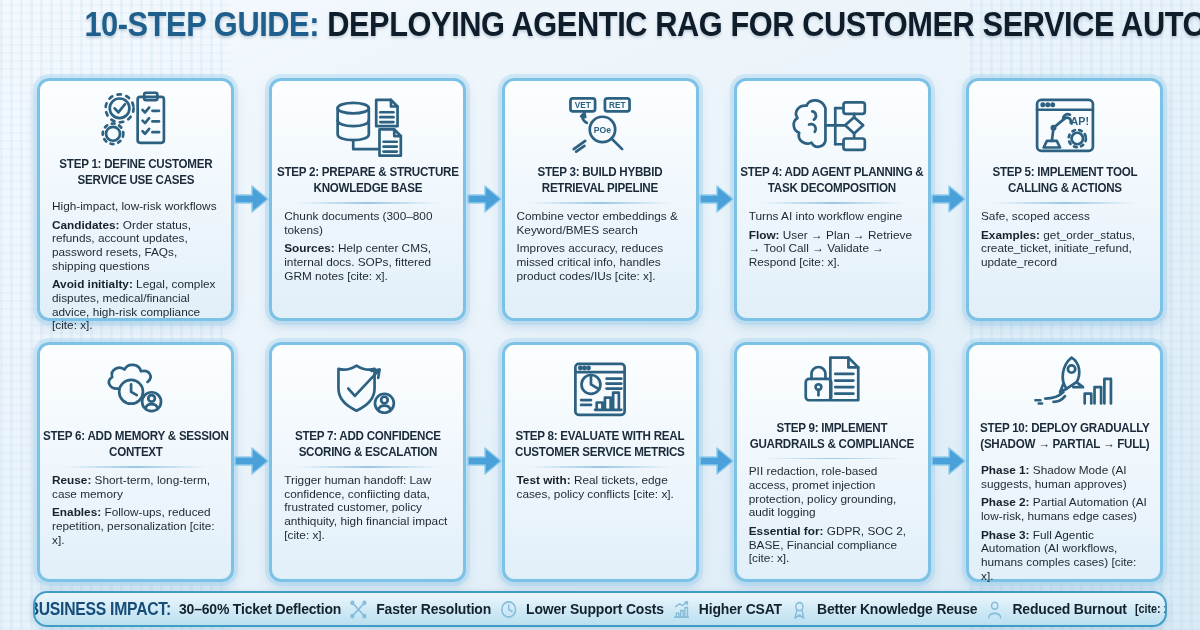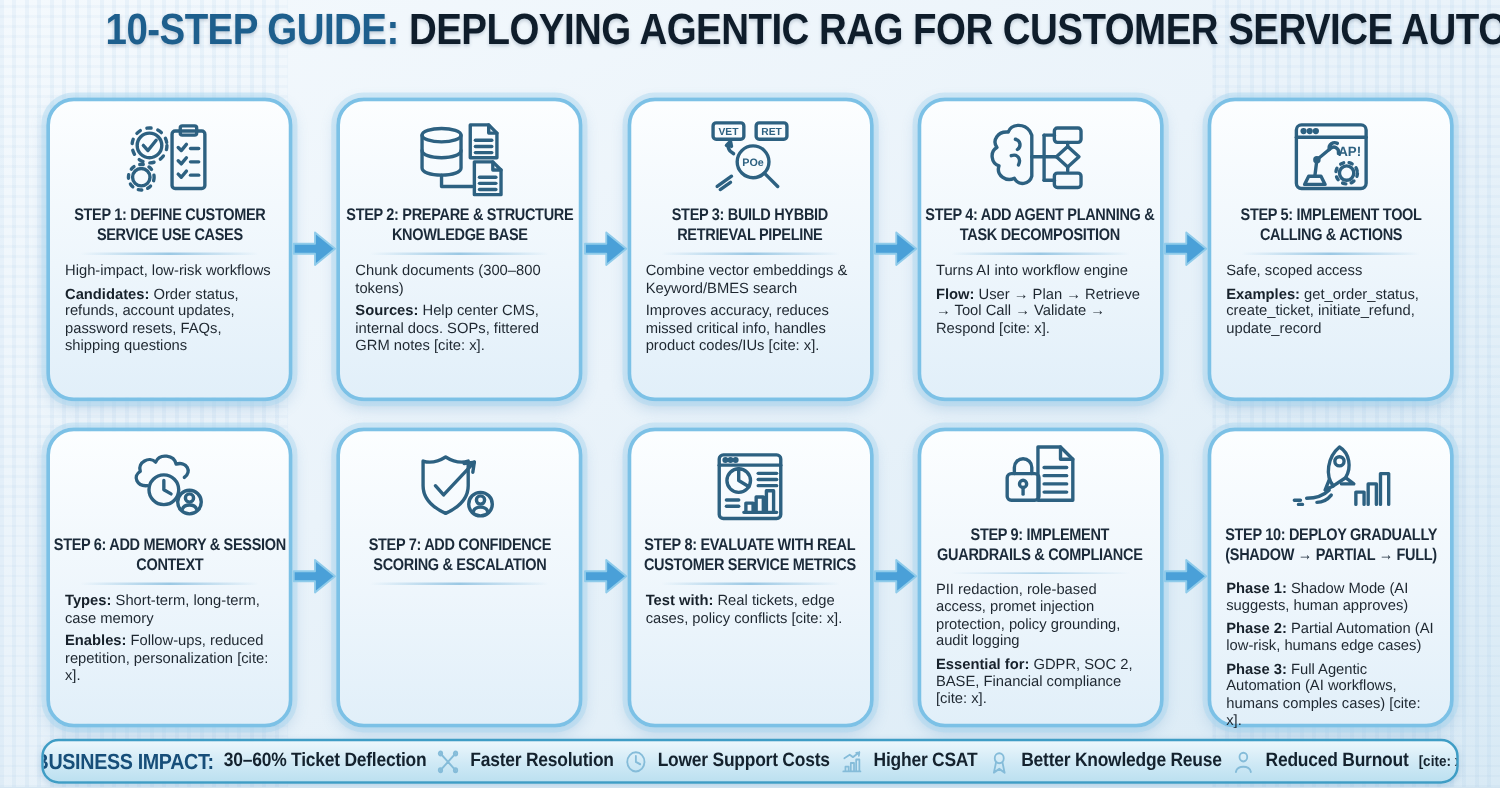--- a/index.html
+++ b/index.html
@@ -16,21 +16,21 @@
   .bg-stripes.right{right:0;}
   .title{position:absolute;top:4px;left:0;width:100%;text-align:center;margin:0;}
   .title-inner{display:inline-block;white-space:nowrap;font-weight:bold;font-size:35px;
     letter-spacing:-.5px;transform:scaleX(.88);transform-origin:center;
     text-shadow:0 2px 3px rgba(30,60,90,.22);}
   .t-prefix{color:#1e5f8d;}
   .t-rest{color:#0f1d2b;}
   .row{position:absolute;left:37px;width:1126px;display:flex;justify-content:space-between;}
   .row1{top:78px;height:243px;}
   .row2{top:342px;height:240px;}
-  .card{width:197px;box-sizing:border-box;border-radius:22px;border:3px solid #7cc1e6;
+  .card{width:197px;box-sizing:border-box;border-radius:12px;border:3px solid #7cc1e6;
     background:linear-gradient(180deg,#fcfeff 0%,#eef6fc 55%,#e1eff9 100%);
     box-shadow:0 0 0 4px rgba(170,215,240,.45),0 5px 12px rgba(90,150,200,.30);
     display:flex;flex-direction:column;}
   .card-icon{height:72px;display:flex;align-items:flex-end;justify-content:center;padding-top:6px;}
   .card-icon svg{width:104px;height:64px;}
   .card-icon text{font-family:"Liberation Sans",sans-serif;font-weight:bold;fill:#2d6181;stroke:none;text-anchor:middle;}
   .card-heading{font-weight:bold;font-size:13.5px;line-height:1.22;text-align:center;color:#1b2a39;
     letter-spacing:-.3px;margin-top:5px;width:114%;margin-left:-7%;
     transform:scaleX(.86);transform-origin:center;}
   .card-divider{height:2px;margin:5px 24px 6px;border-radius:1px;
@@ -81,20 +81,21 @@
    <path d="M68,54 l3,3 l5,-6"></path>
               <line x1="80" y1="55" x2="88" y2="55"></line>
             </g>
           </svg>
         </div>
     <div class="card-heading">STEP 1: DEFINE CUSTOMER SERVICE USE CASES</div>
     <div class="card-divider"></div>
     <div class="card-body">
           <p><span>High-impact, low-risk workflows</span></p>
           <p><b>Candidates:</b><span> Order status, refunds, account updates, password resets, FAQs, shipping questions</span></p>
+          <p><b>Avoid initialty:</b><span> Legal, complex disputes, medical/financial advice, high-risk compliance [cite: x].</span></p>
         </div>
   </div>
 
   <div class="card">
     <div class="card-icon">
           <svg viewBox="0 0 120 78">
             <g stroke="#2d6181" fill="none" stroke-width="3.3" stroke-linecap="round" stroke-linejoin="round">
    <ellipse cx="42" cy="16" rx="19" ry="6.5"></ellipse>
    <path d="M23,16 V48 C23,52 31,55 42,55 C53,55 61,52 61,48 V16"></path>
    <path d="M23,31 C23,35 31,38 42,38 C53,38 61,35 61,31"></path>
@@ -208,40 +209,43 @@
               <path d="M54,31 v9 l7,4"></path>
    <circle cx="79" cy="52" r="11.5"></circle>
               <circle cx="79" cy="48" r="4"></circle>
               <path d="M72,59 c2,-5.5 12,-5.5 14,0"></path>
             </g>
           </svg>
         </div>
     <div class="card-heading">STEP 6: ADD MEMORY &amp; SESSION CONTEXT</div>
     <div class="card-divider"></div>
     <div class="card-body">
-          <p><b>Types:</b><span> Short-term, long-term, case memory</span></p>
+          <p><b>Reuse:</b><span> Short-term, long-term, case memory</span></p>
           <p><b>Enables:</b><span> Follow-ups, reduced repetition, personalization [cite: x].</span></p>
         </div>
   </div>
 
   <div class="card">
     <div class="card-icon">
           <svg viewBox="0 0 120 78">
             <g stroke="#2d6181" fill="none" stroke-width="3.3" stroke-linecap="round" stroke-linejoin="round">
    <path d="M46,8 C54,13 62,14 68,12 V36 C68,49 59,57 46,63 C33,57 24,49 24,36 V12 C30,14 38,13 46,8 Z"></path>
    <path d="M36,36 L44,45 L74,13"></path>
               <path d="M74,13 l-10,1.5 M74,13 l-1.5,10"></path>
    <circle cx="80" cy="54" r="11.5"></circle>
               <circle cx="80" cy="50" r="4"></circle>
               <path d="M73,61 c2,-5.5 12,-5.5 14,0"></path>
             </g>
           </svg>
         </div>
     <div class="card-heading">STEP 7: ADD CONFIDENCE SCORING &amp; ESCALATION</div>
     <div class="card-divider"></div>
+    <div class="card-body">
+          <p><span>Trigger human handoff: Law confidence, confiicting data, frustrated customer, policy anthiquity, high financial impact [cite: x].</span></p>
+        </div>
   </div>
 
   <div class="card">
     <div class="card-icon">
           <svg viewBox="0 0 120 78">
             <g stroke="#2d6181" fill="none" stroke-width="3.3" stroke-linecap="round" stroke-linejoin="round">
    <rect x="30" y="6" width="60" height="62" rx="4"></rect>
               <line x1="30" y1="16" x2="90" y2="16"></line>
    <circle cx="36" cy="11" r="1.3" fill="#2d6181"></circle>
               <circle cx="41" cy="11" r="1.3" fill="#2d6181"></circle>

